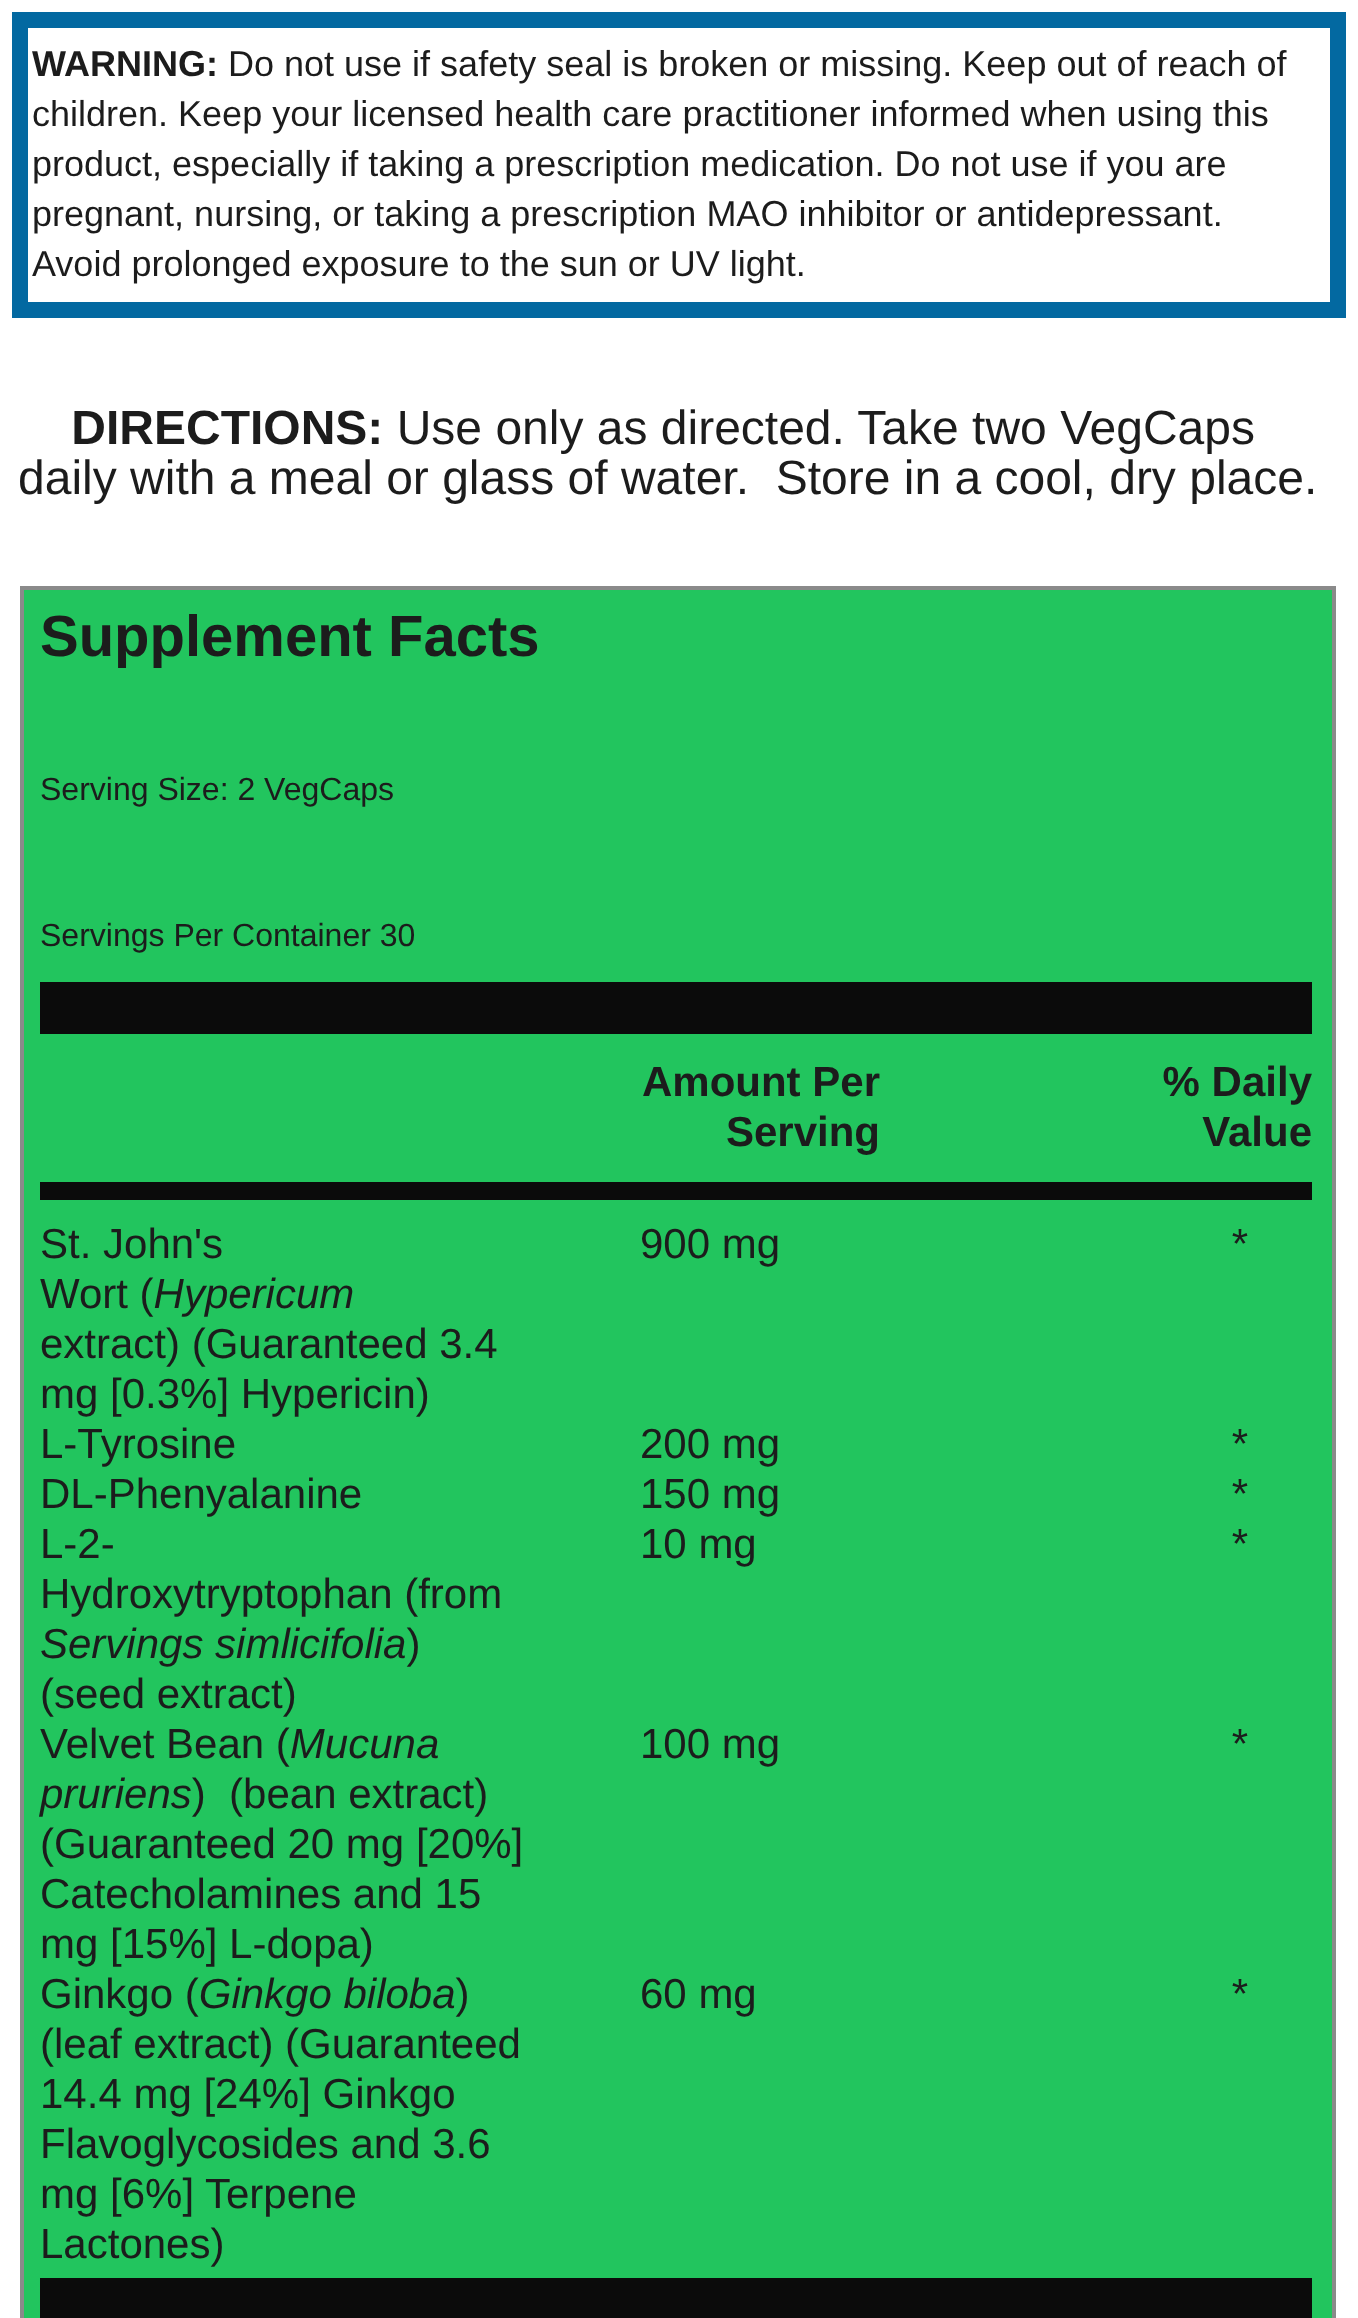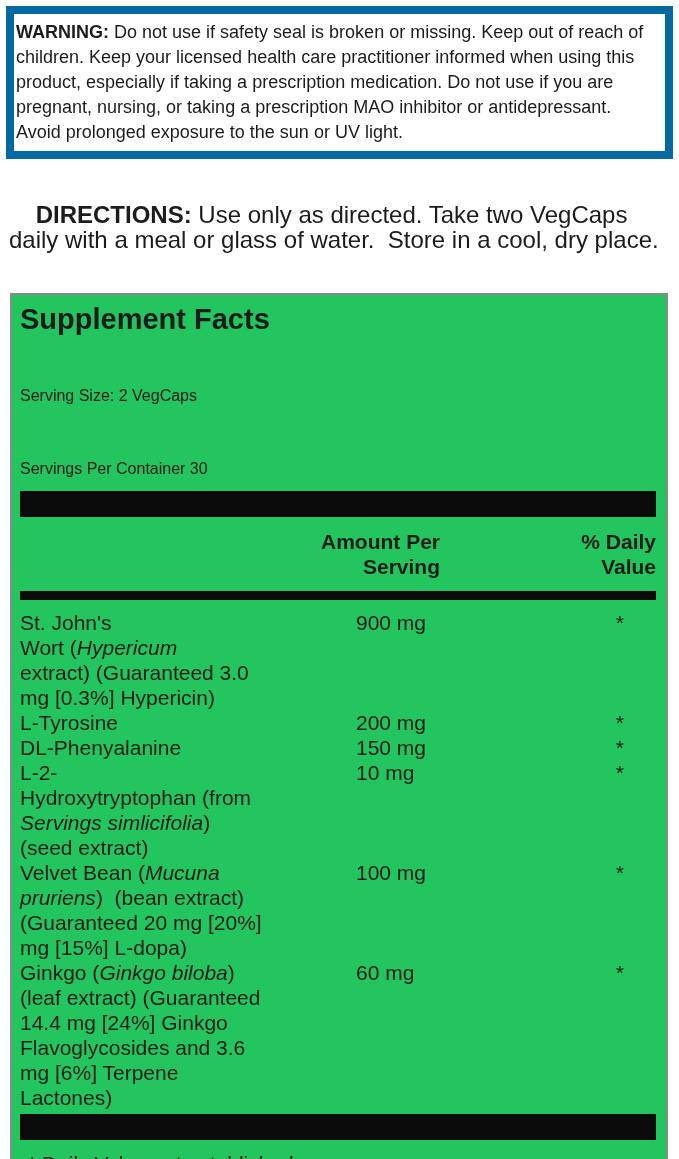--- a/index.html
+++ b/index.html
@@ -27,21 +27,21 @@
   .bar{background:#0b0b0b;margin:0 2px;}
   .bar.thick{height:26px;}
   .bar.thick.top{margin-top:10px;}
   .bar.thin{height:9px;}
   .bar.thick.bottom{margin-top:2px;}
   .grid{display:grid;grid-template-columns:300px 120px 1fr;margin-left:2px;margin-right:2px;}
   .hdr-row{padding:12px 0 12px;font-weight:bold;font-size:21px;line-height:25px;}
   .hdr-row .c-amt{text-align:right;}
   .hdr-row .c-dv{text-align:right;padding-left:26px;}
   #rows{padding:10px 0 2px;}
-  .row{font-size:21px;line-height:25px;gap:36px;}
+  .row{font-size:21px;line-height:25px;}
   .row .c-name .nline{white-space:pre-wrap;}
   .row .c-amt{padding-right:4px;}
   .row .c-dv{text-align:right;padding-right:32px;}
   .footnote{font-size:21px;line-height:25px;margin:11px 0 16px 10px;}
 </style>
 </head>
 <body>
 
 <div class="page">
 
@@ -72,21 +72,21 @@
       </div>
     </div>
 
     <div class="bar thin"></div>
 
     <div id="rows">
         <div class="grid row">
           <div class="c-name">
             <div class="nline"><span>St. John's</span></div>
             <div class="nline"><span>Wort (</span><i>Hypericum</i></div>
-            <div class="nline"><span>extract) (Guaranteed 3.0</span></div>
+            <div class="nline"><span>extract) (Guaranteed 3.4</span></div>
             <div class="nline"><span>mg [0.3%] Hypericin)</span></div>
           </div>
           <div class="c-amt">900 mg</div>
           <div class="c-dv">*</div>
         </div>
         <div class="grid row">
           <div class="c-name">
             <div class="nline"><span>L-Tyrosine</span></div>
           </div>
           <div class="c-amt">200 mg</div>
@@ -107,20 +107,21 @@
             <div class="nline"><span>(seed extract)</span></div>
           </div>
           <div class="c-amt">10 mg</div>
           <div class="c-dv">*</div>
         </div>
         <div class="grid row">
           <div class="c-name">
             <div class="nline"><span>Velvet Bean (</span><i>Mucuna</i></div>
             <div class="nline"><i>pruriens</i><span>)  (bean extract)</span></div>
             <div class="nline"><span>(Guaranteed 20 mg [20%]</span></div>
+            <div class="nline"><span>Catecholamines and 15</span></div>
             <div class="nline"><span>mg [15%] L-dopa)</span></div>
           </div>
           <div class="c-amt">100 mg</div>
           <div class="c-dv">*</div>
         </div>
         <div class="grid row">
           <div class="c-name">
             <div class="nline"><span>Ginkgo (</span><i>Ginkgo biloba</i><span>)</span></div>
             <div class="nline"><span>(leaf extract) (Guaranteed</span></div>
             <div class="nline"><span>14.4 mg [24%] Ginkgo</span></div>

